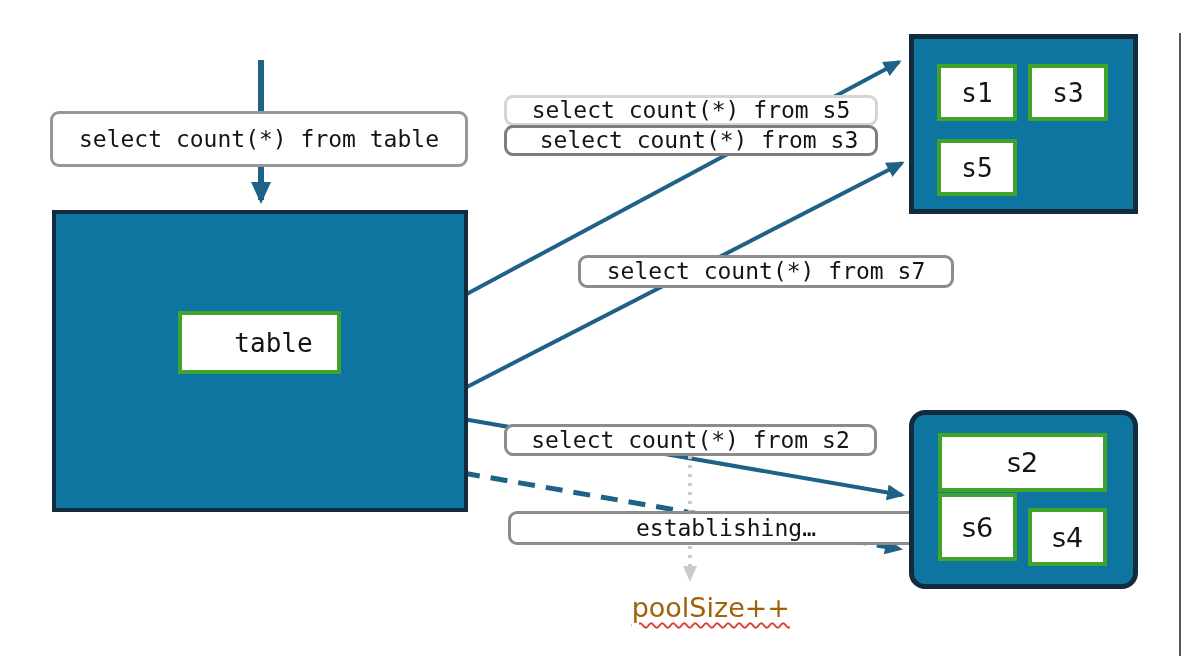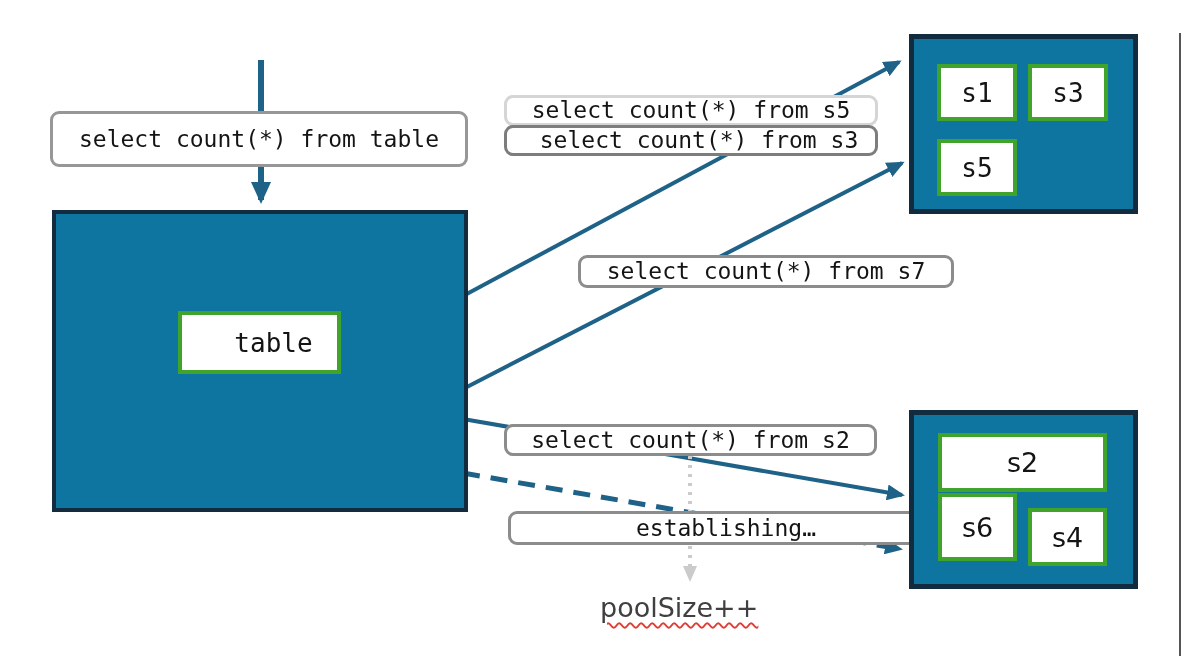--- a/index.html
+++ b/index.html
@@ -36,21 +36,21 @@
 
   
   .node {
     position: absolute; z-index: 2;
     background: #0e75a0;
     border: 4px solid #122b3e;
   }
   .table-node { left: 52px; top: 210px; width: 416px; height: 302px; }
   .pool { border-width: 5px; }
   .pool-top    { left: 909px; top: 34px;  width: 229px; height: 180px; }
-  .pool-bottom { left: 909px; top: 410px; width: 229px; height: 179px; }
+  .pool-bottom { left: 909px; top: 410px; width: 229px; height: 179px; border-radius: 16px; }
 
   .cell {
     position: absolute;
     background: #ffffff;
     border: 4px solid #3fa32c;
     display: flex; align-items: center; justify-content: center;
     color: #141414;
     line-height: 1;
   }
   .table-label { left: 122px; top: 97px; width: 163px; height: 63px; font-size: 26px; font-family: "DejaVu Sans Mono", monospace; padding-left: 28px; }
@@ -60,24 +60,24 @@
   .c-s3 { left: 114px; top: 25px;  width: 80px;  height: 57px; }
   .c-s5 { left: 23px;  top: 100px; width: 80px;  height: 57px; }
   .c-s7 { left: 114px; top: 100px; width: 80px;  height: 57px; }
   .c-s2 { left: 24px;  top: 18px;  width: 169px; height: 59px; }
   .c-s6 { left: 24px;  top: 78px;  width: 79px;  height: 68px; }
   .c-s4 { left: 114px; top: 93px;  width: 79px;  height: 58px; }
 
   .poolsize {
     position: absolute; z-index: 2;
     left: 600px; top: 592px; width: 190px;
-    text-align: left;
+    text-align: right;
     font-family: "DejaVu Sans", sans-serif;
     font-size: 27px;
-    color: #404040;
+    color: #a16207;
     text-decoration: underline;
     text-decoration-style: wavy;
     text-decoration-color: #de3e35;
     text-decoration-thickness: 1.5px;
     text-underline-offset: 5px;
   }
 </style>
 </head>
 <body>
 

